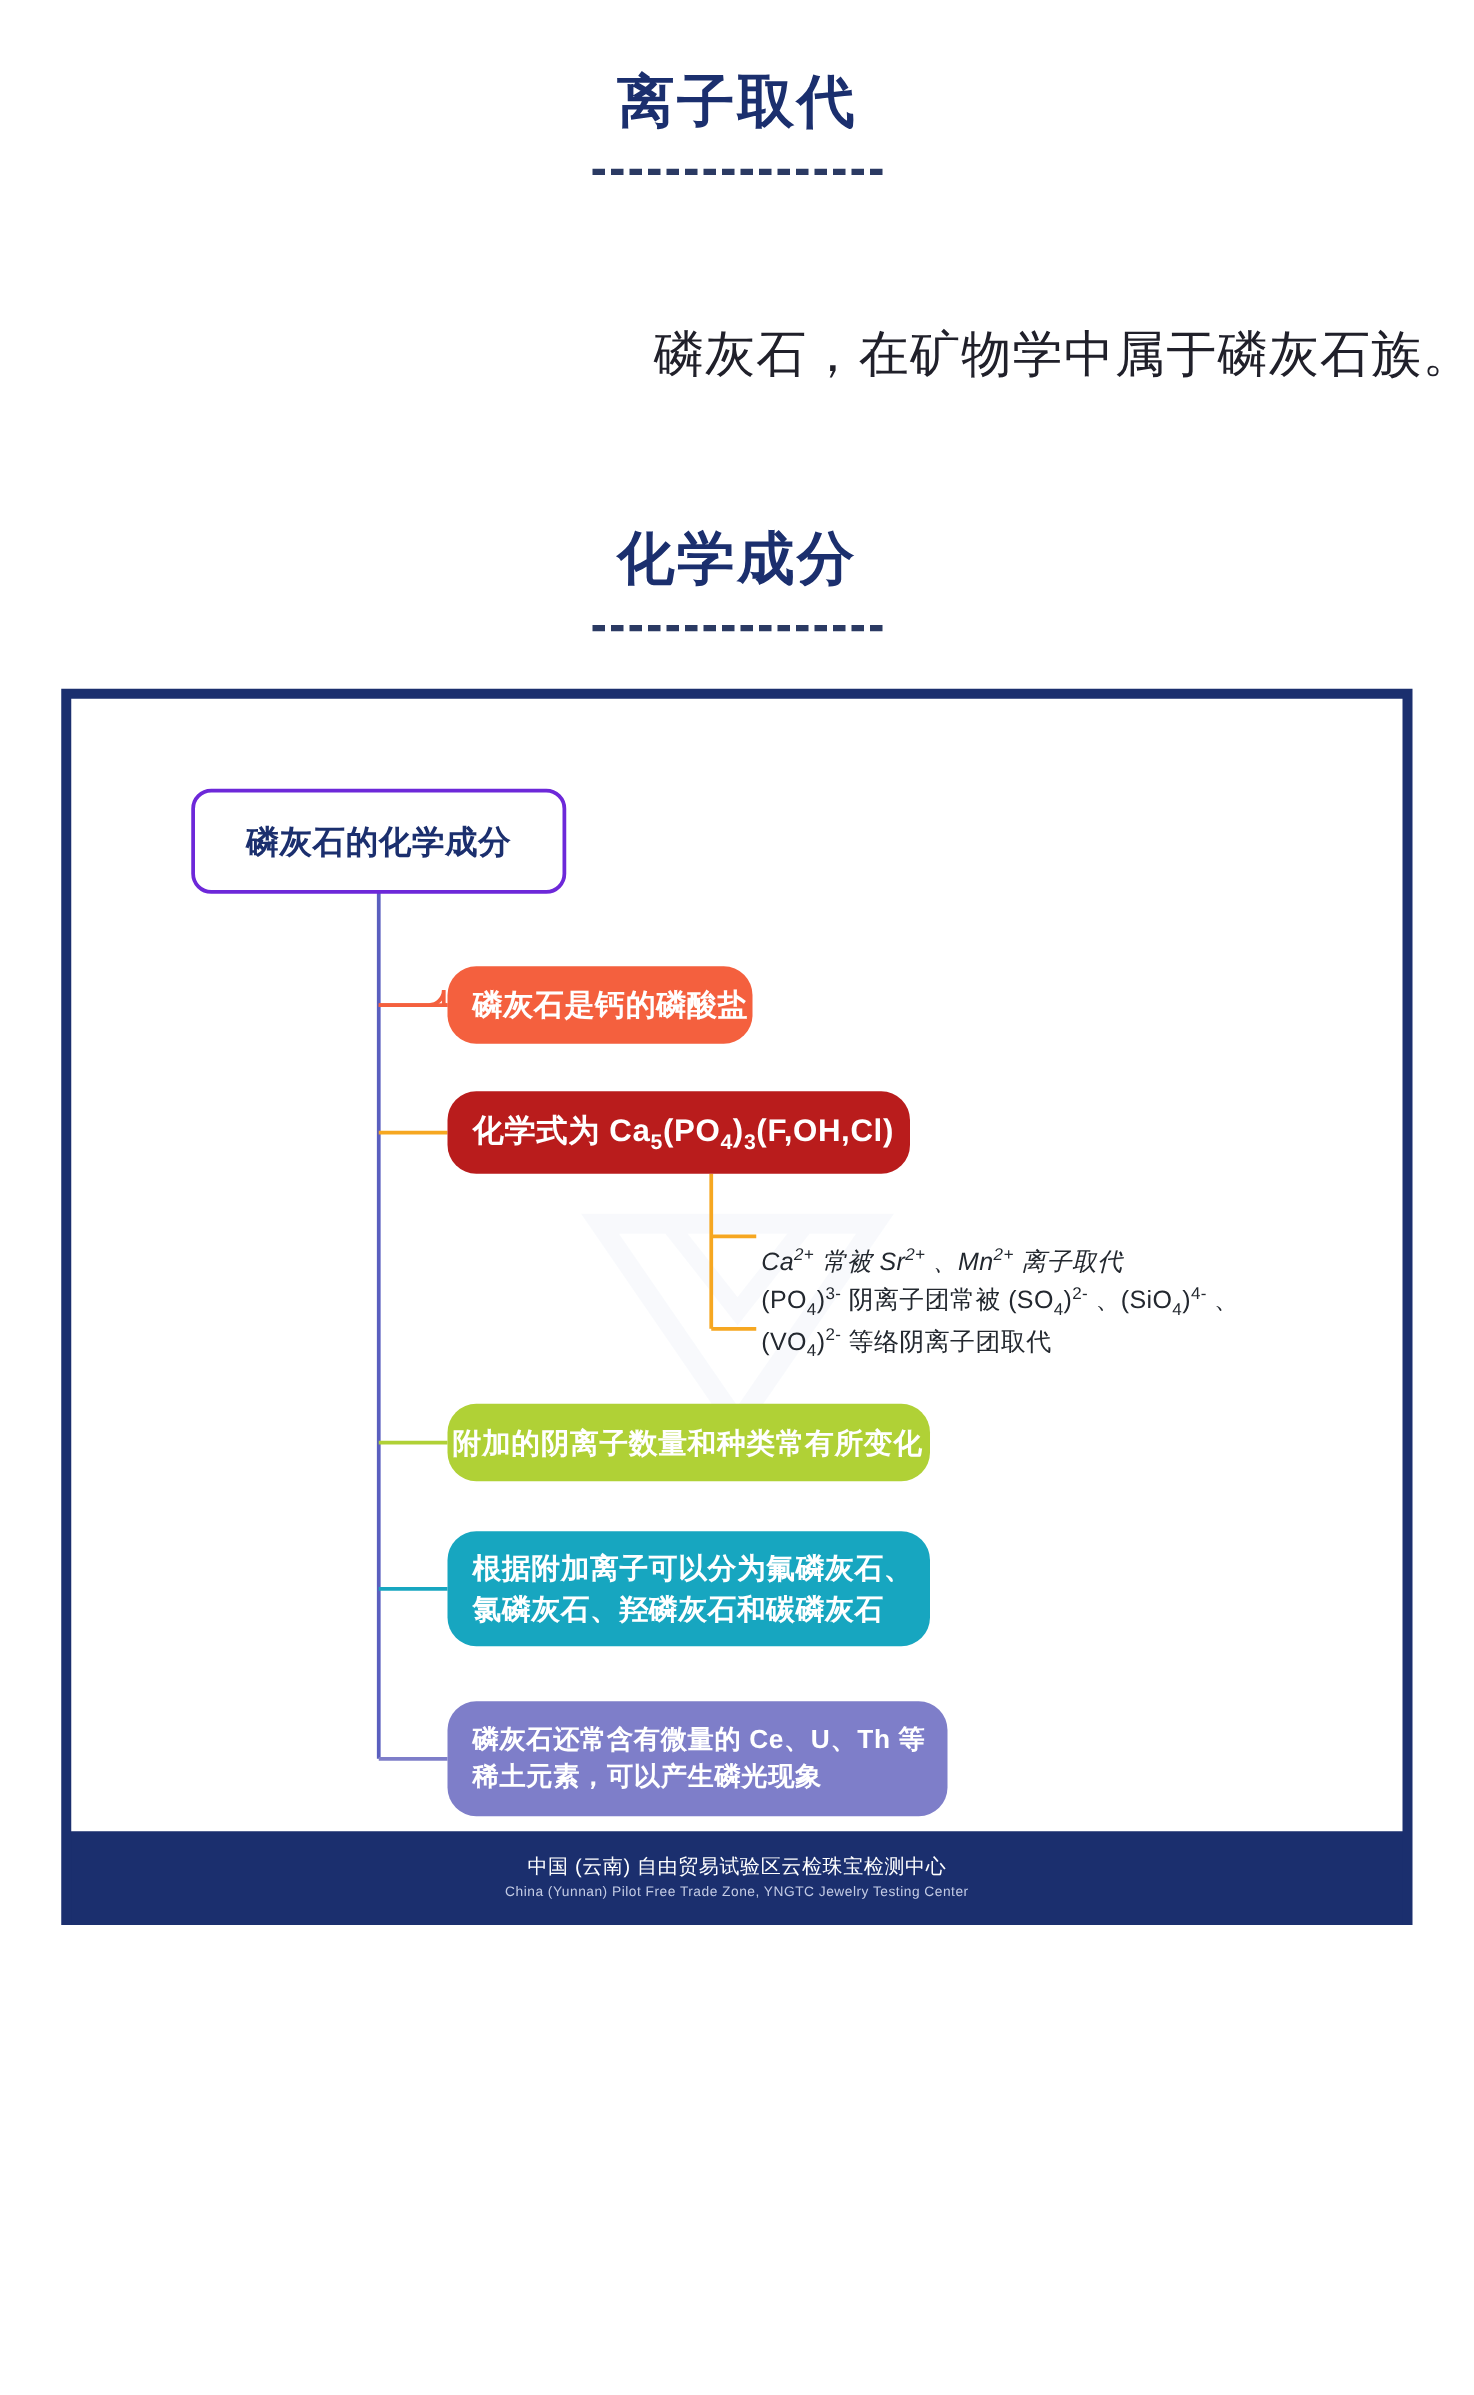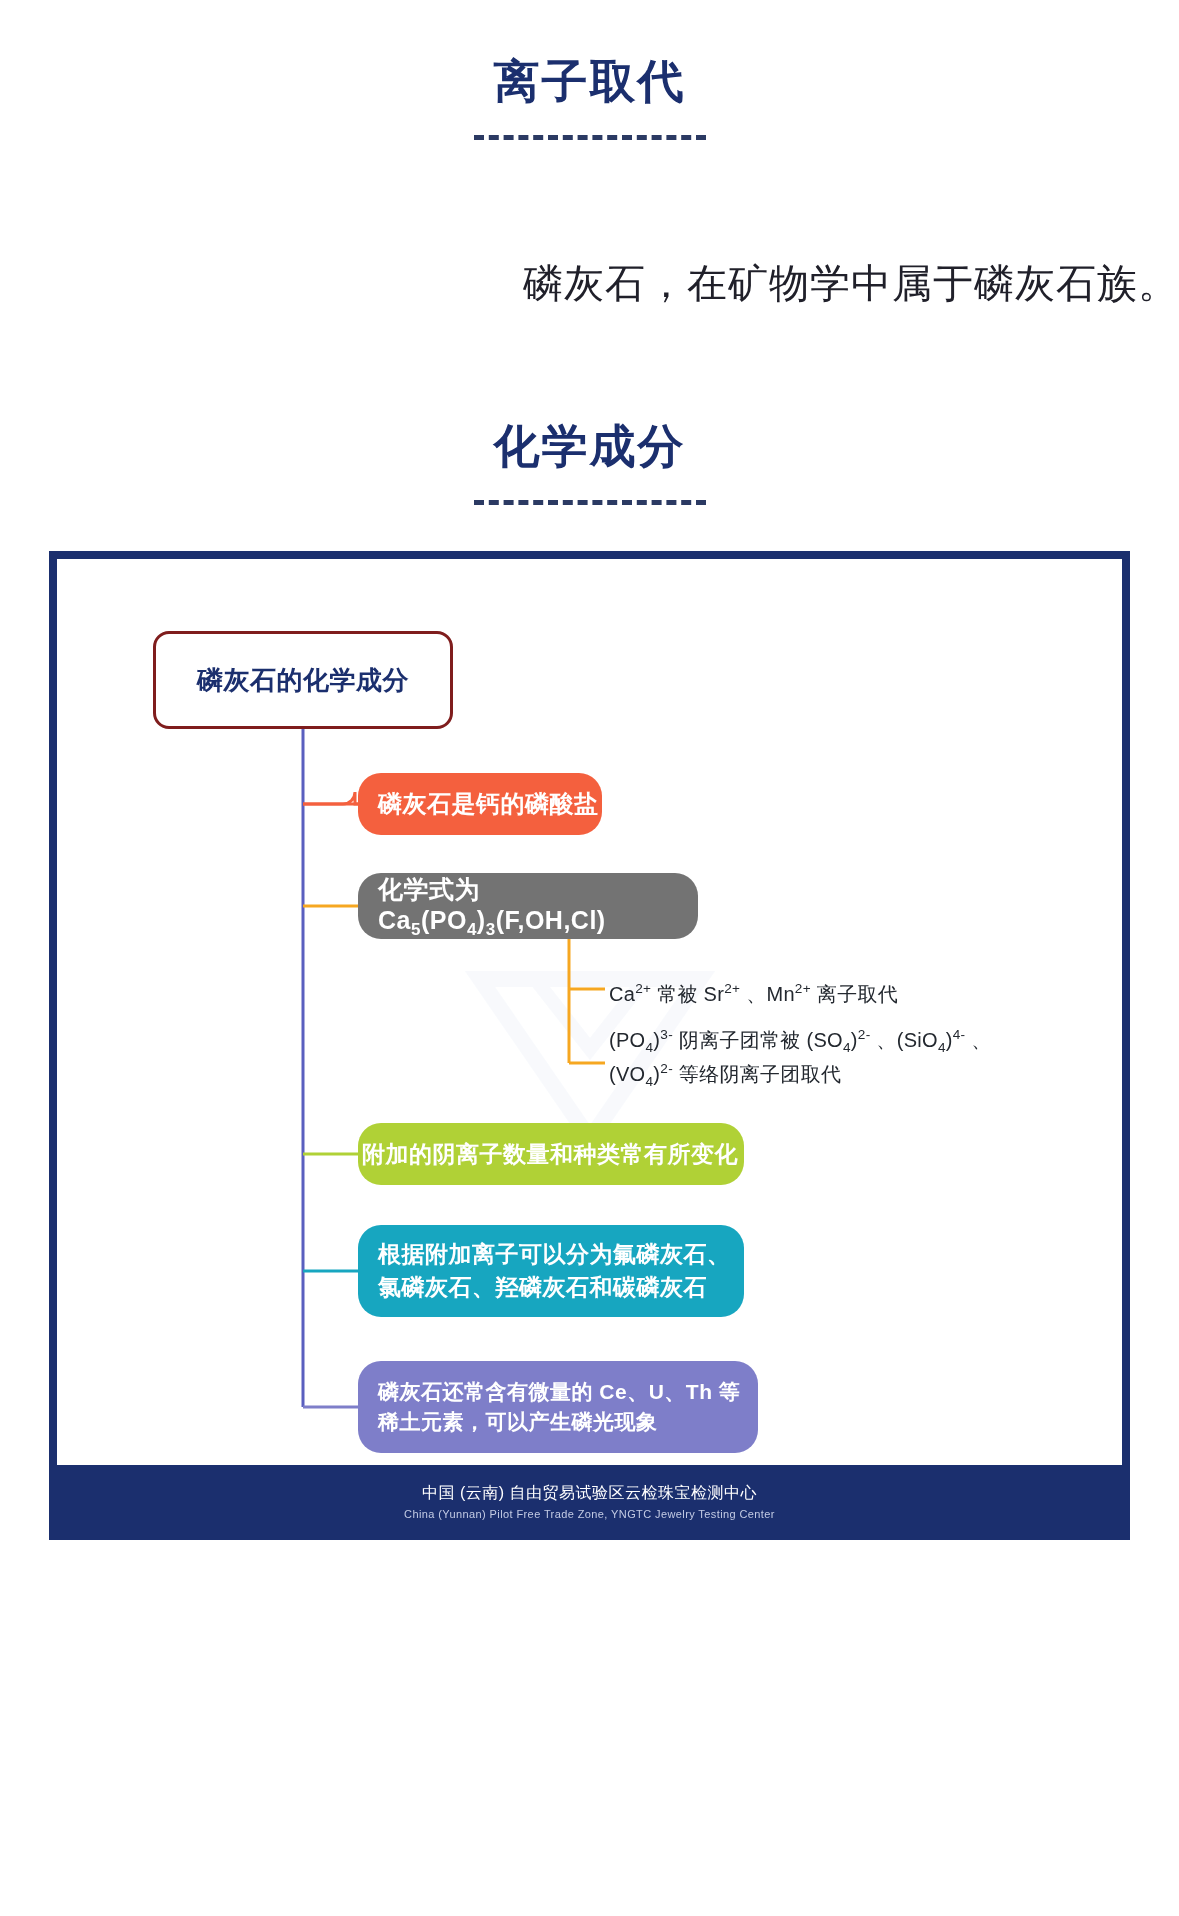--- a/index.html
+++ b/index.html
@@ -119,36 +119,36 @@
     display: flex;
     align-items: center;
     border-radius: 23px;
     font-weight: bold;
     letter-spacing: 0.5px;
   }
   .root-node {
     left: 66px;
     top: 38px;
     width: 300px;
-    height: 98px;
-    border: 3px solid #7f1d1d;
+    height: 84px;
+    border: 3px solid #6d28d9;
     border-radius: 16px;
     background: #ffffff;
     color: #1b2f6e;
     font-size: 26px;
     justify-content: center;
   }
   .n1 {
     left: 271px;  top: 180px;  width: 244px; height: 62px;
     background: #f4603e; color: #ffffff; font-size: 24px;
     padding-left: 20px;
   }
   .n2 {
-    left: 271px;  top: 280px;  width: 340px; height: 66px;
-    background: #737373; color: #ffffff; font-size: 25px;
+    left: 271px;  top: 280px;  width: 370px; height: 66px;
+    background: #b91c1c; color: #ffffff; font-size: 25px;
     padding-left: 20px;
   }
   .n3 {
     left: 271px;  top: 530px;  width: 386px; height: 62px;
     background: #b0d136; color: #ffffff; font-size: 23px;
     padding-left: 4px;
   }
   .n4 {
     left: 271px;  top: 632px;  width: 386px; height: 92px;
     background: #17a6c0; color: #ffffff; font-size: 23px;
@@ -163,21 +163,21 @@
     line-height: 1.45;
     align-items: center;
   }
   .subnote {
     position: absolute;
     color: #23282f;
     font-size: 20px;
     line-height: 1.5;
     letter-spacing: 0.3px;
   }
-  .sub1 { left: 522px; top: 386px; width: 420px; }
+  .sub1 { left: 522px; top: 401px; width: 420px; font-style: italic; }
   .sub2 { left: 522px; top: 432px; width: 470px; }
 
   sub, sup { font-size: 0.68em; }
 </style>
 </head>
 <body>
 
 <div class="page">
 
   <div class="section-head head-1">

